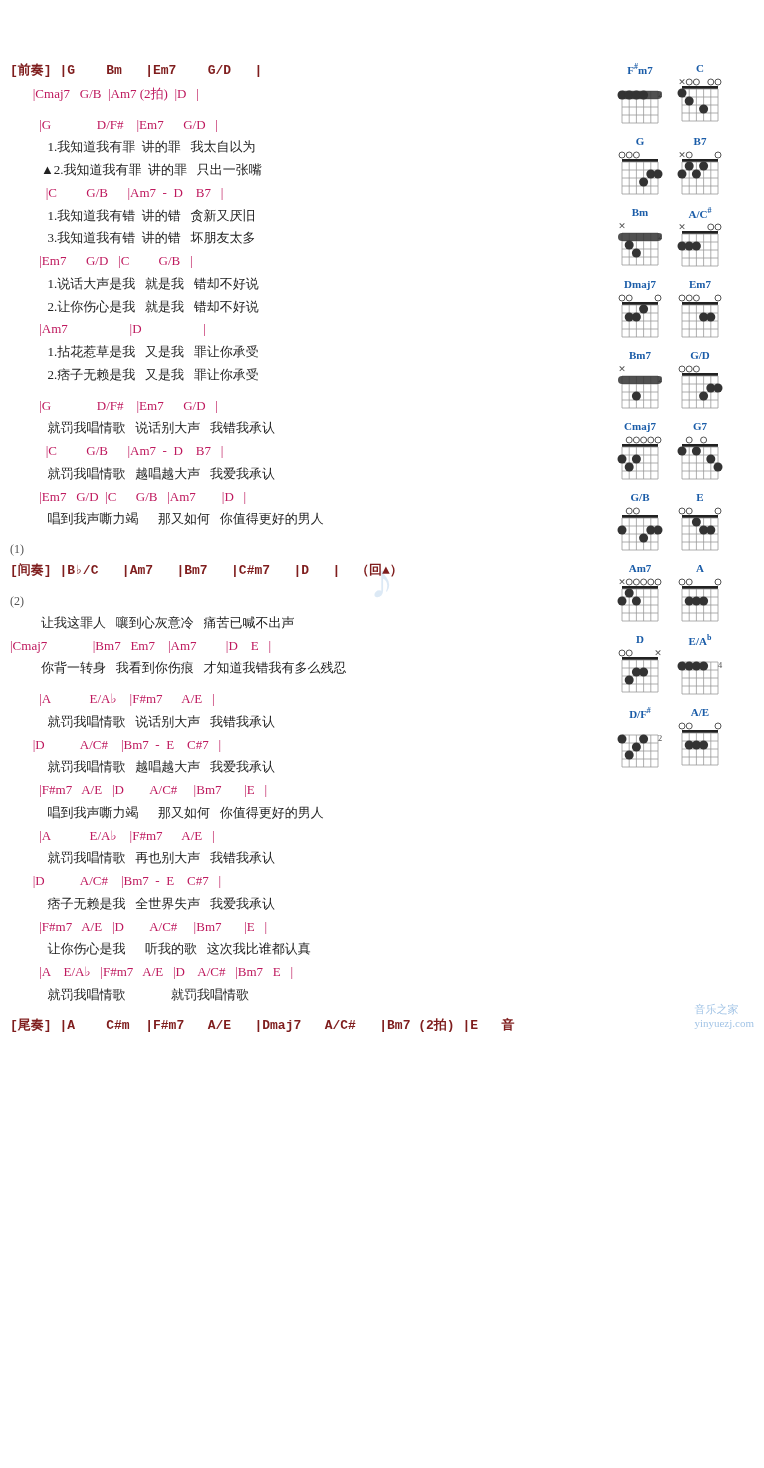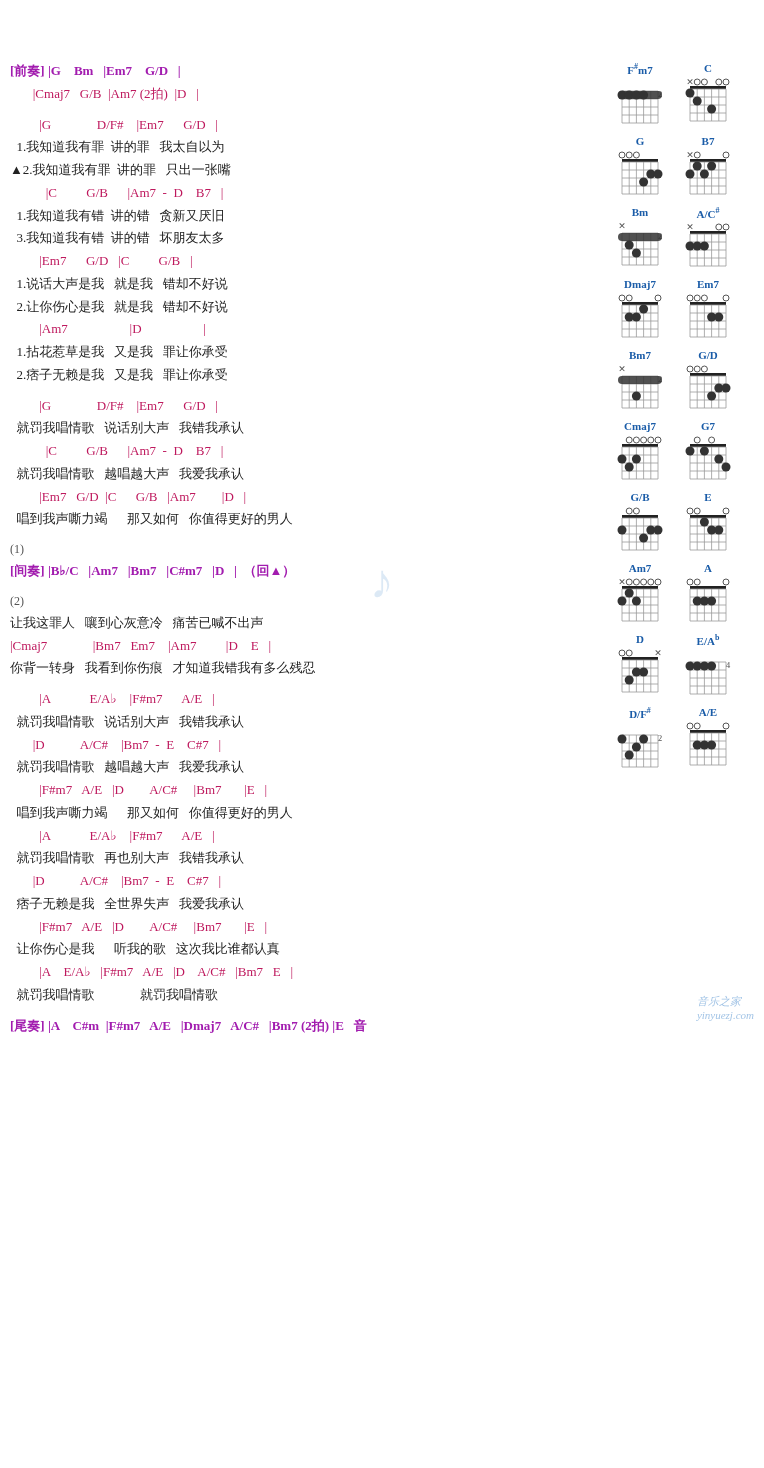--- a/index.html
+++ b/index.html
@@ -72,41 +72,43 @@
       color: #222;
     }
     .line.chord {
       color: #be185d;
       font-size: 13px;
       font-weight: 500;
     }
     .line.lyric {
       color: #222;
       font-size: 13px;
+      margin-left: 31px;
     }
     .line.section {
-      color: #a21caf;
+      color: #7f1d1d;
       font-weight: bold;
+      font-family: Liberation Mono, monospace;
     }
     .line.comment {
       color: #555;
       font-size: 12px;
     }
 
     
     .diagram-grid {
       display: flex;
       flex-direction: column;
       gap: 6px;
       margin-top: 2px;
     }
     .diagram-row {
       display: flex;
       flex-direction: row;
-      gap: 8px;
+      gap: 0;
       justify-content: flex-start;
     }
     .diagram-item {
       display: flex;
       flex-direction: column;
       align-items: center;
       width: 60px;
     }
     .diagram-name {
       font-size: 11px;
@@ -142,25 +144,24 @@
       font-weight: bold;
       letter-spacing: 2px;
     }
     .watermark-url {
       font-size: 11px;
       color: #4488cc;
     }
     .watermark2 {
       position: absolute;
       right: 10px;
-      bottom: 36px;
+      bottom: 28px;
       opacity: 0.5;
       z-index: 10;
       pointer-events: none;
-      font-style: italic;
     }
     .watermark2-text {
       font-size: 11px;
       color: #4488cc;
     }
   </style>
 </head>
 <body>
 
 <div class="page">

